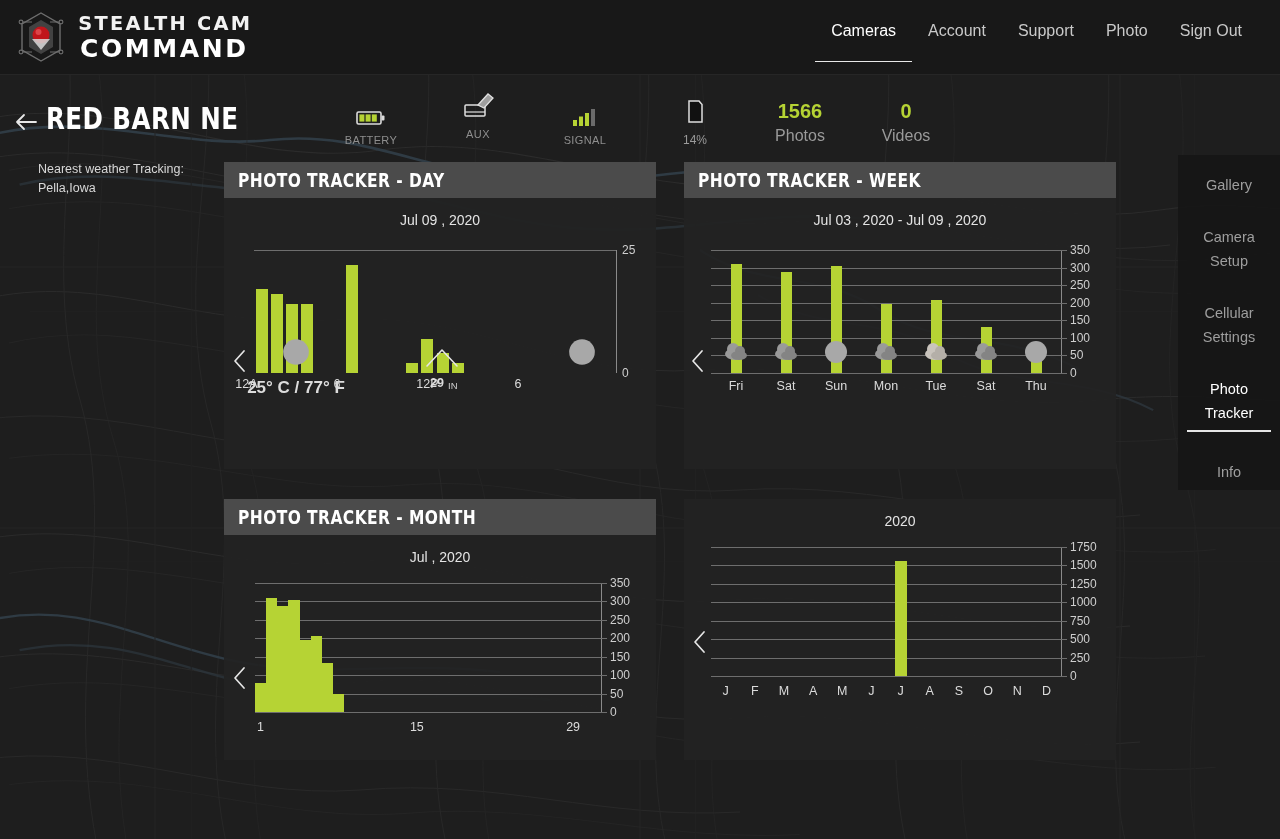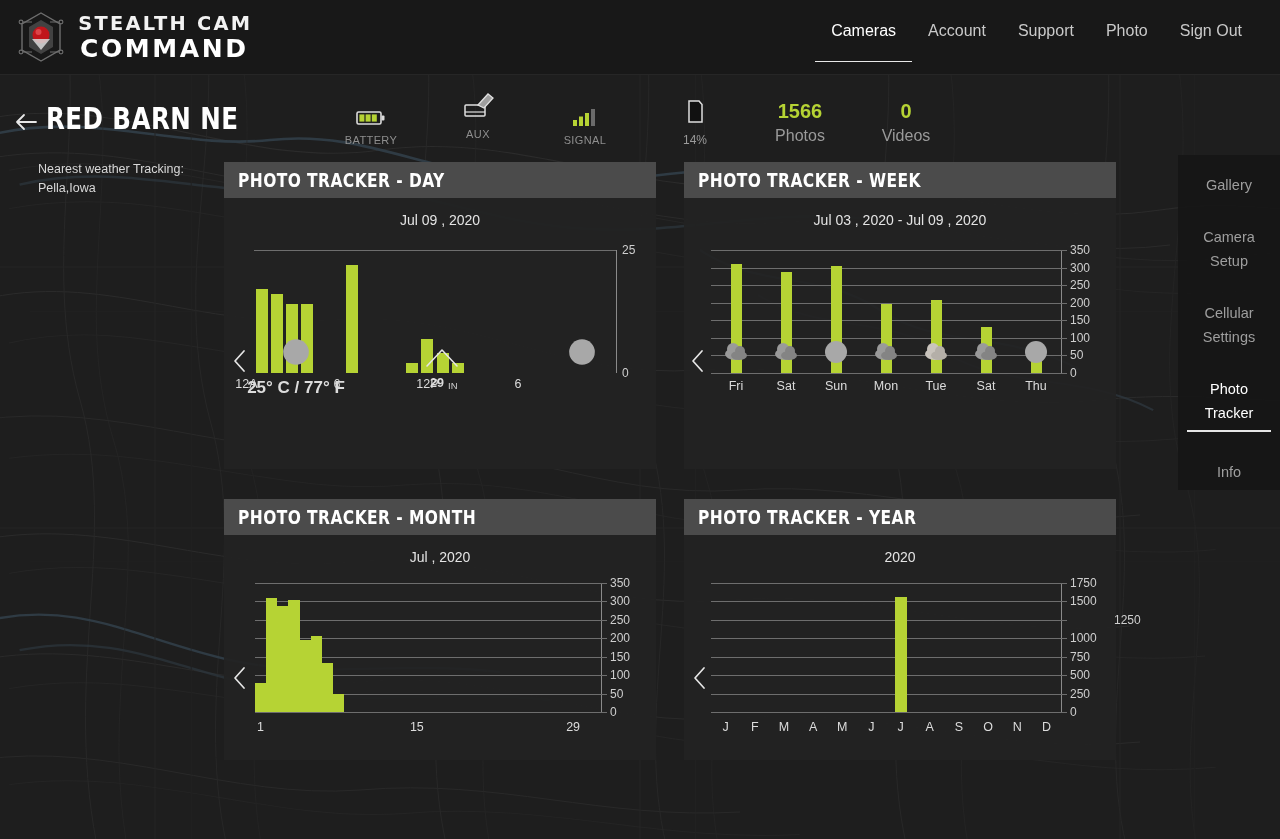--- a/index.html
+++ b/index.html
@@ -422,23 +422,20 @@
         <div class="xlabel" style="left: 170.839px; width: 44px; top: 155px;">15</div>
         <div class="xlabel" style="left: 327.097px; width: 44px; top: 155px;">29</div>
         <div class="prev-arrow" style="left: 6px; top: 100px;"><svg width="19" height="26" viewBox="0 0 19 26">
             <path d="M14,3 L5,13 L14,23" fill="none" stroke="#e6e6e6" stroke-width="1.7" stroke-linecap="round" stroke-linejoin="round"></path>
           </svg></div>
       </div>
   </div>
 </div>
 
 <div class="card" style="left:684px; top:499px; width:432px; height:261px;">
-  <div class="card-head">
-    <div class="t">PHOTO TRACKER - YEAR</div>
-  </div>
   <div class="card-body">
     <div class="card-date">2020</div>
     <div class="plot" id="plot-year" style="width:432px; height:197px;">
         <div class="yaxis" style="left: 377px; top: 18px; height: 129px;"></div>
         <div class="gridline" style="left: 27px; width: 350px; top: 147px;"></div>
         <div class="ytick-dash" style="left: 377px; top: 147px;"></div>
         <div class="ytick" style="left: 386px; top: 141px;">0</div>
         <div class="gridline" style="left: 27px; width: 350px; top: 128.571px;"></div>
         <div class="ytick-dash" style="left: 377px; top: 128.571px;"></div>
         <div class="ytick" style="left: 386px; top: 122.571px;">250</div>
@@ -446,21 +443,21 @@
         <div class="ytick-dash" style="left: 377px; top: 110.143px;"></div>
         <div class="ytick" style="left: 386px; top: 104.143px;">500</div>
         <div class="gridline" style="left: 27px; width: 350px; top: 91.7143px;"></div>
         <div class="ytick-dash" style="left: 377px; top: 91.7143px;"></div>
         <div class="ytick" style="left: 386px; top: 85.7143px;">750</div>
         <div class="gridline" style="left: 27px; width: 350px; top: 73.2857px;"></div>
         <div class="ytick-dash" style="left: 377px; top: 73.2857px;"></div>
         <div class="ytick" style="left: 386px; top: 67.2857px;">1000</div>
         <div class="gridline" style="left: 27px; width: 350px; top: 54.8571px;"></div>
         <div class="ytick-dash" style="left: 377px; top: 54.8571px;"></div>
-        <div class="ytick" style="left: 386px; top: 48.8571px; margin-left: 44px;">1250</div>
+        <div class="ytick" style="left: 386px; top: 48.8571px;">1250</div>
         <div class="gridline" style="left: 27px; width: 350px; top: 36.4286px;"></div>
         <div class="ytick-dash" style="left: 377px; top: 36.4286px;"></div>
         <div class="ytick" style="left: 386px; top: 30.4286px;">1500</div>
         <div class="gridline" style="left: 27px; width: 350px; top: 18px;"></div>
         <div class="ytick-dash" style="left: 377px; top: 18px;"></div>
         <div class="ytick" style="left: 386px; top: 12px;">1750</div>
         <div class="bar" style="width: 12px; height: 115.437px; left: 210.583px; top: 31.5634px;"></div>
         <div class="xlabel" style="left: 19.5833px; width: 44px; top: 155px;">J</div>
         <div class="xlabel" style="left: 48.75px; width: 44px; top: 155px;">F</div>
         <div class="xlabel" style="left: 77.9167px; width: 44px; top: 155px;">M</div>

